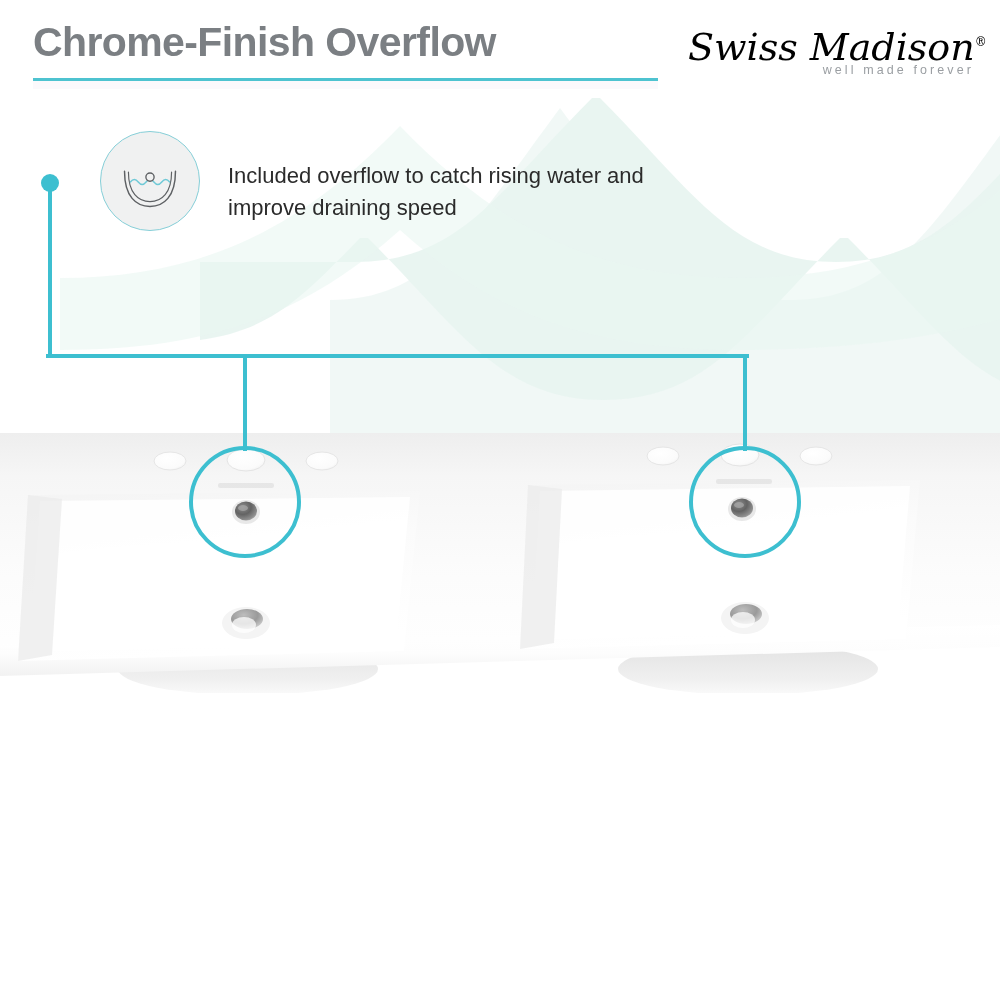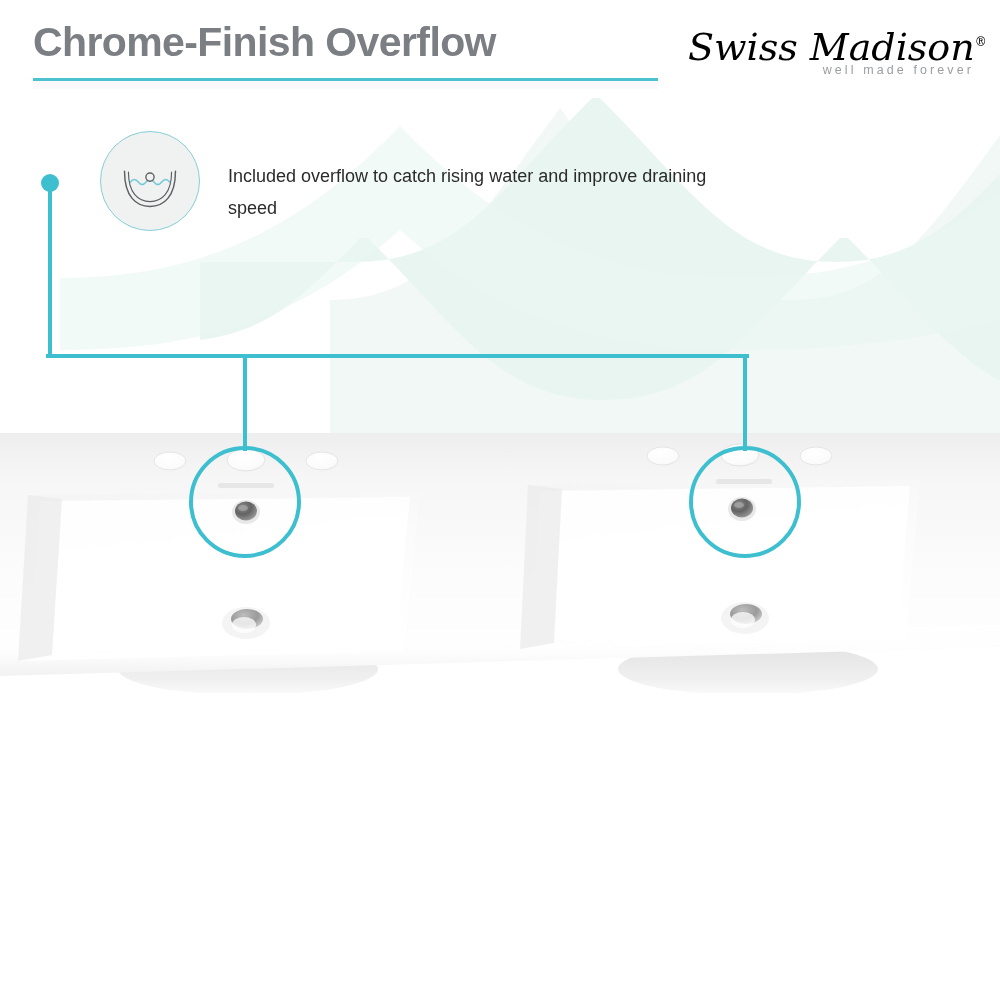--- a/index.html
+++ b/index.html
@@ -114,21 +114,21 @@
     box-sizing: border-box;
     z-index: 6;
   }
   .feature-icon svg { display: block; }
 
   .feature-text {
     position: absolute;
     left: 228px;
     top: 160px;
     width: 500px;
-    font-size: 18px;
+    font-size: 22px;
     line-height: 32px;
     color: #2b2b2b;
     z-index: 6;
   }
 
   
   .connector {
     position: absolute;
     left: 0; top: 0;
     width: 1000px; height: 1000px;

